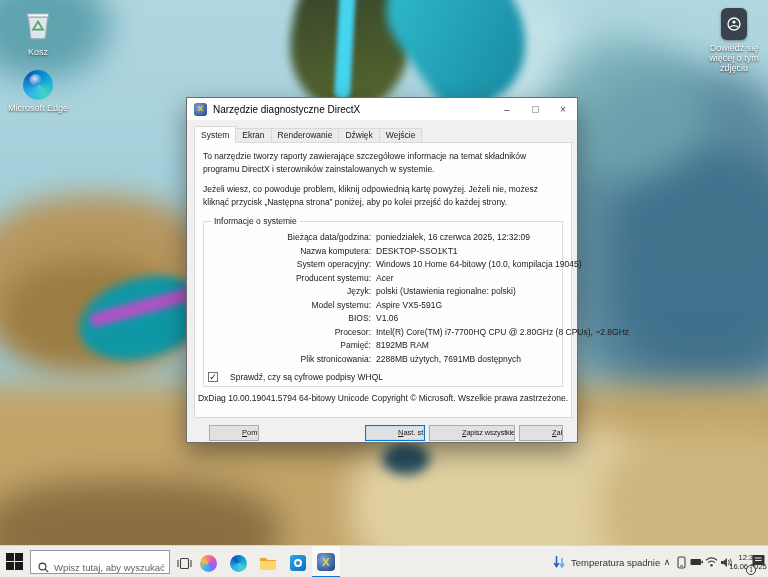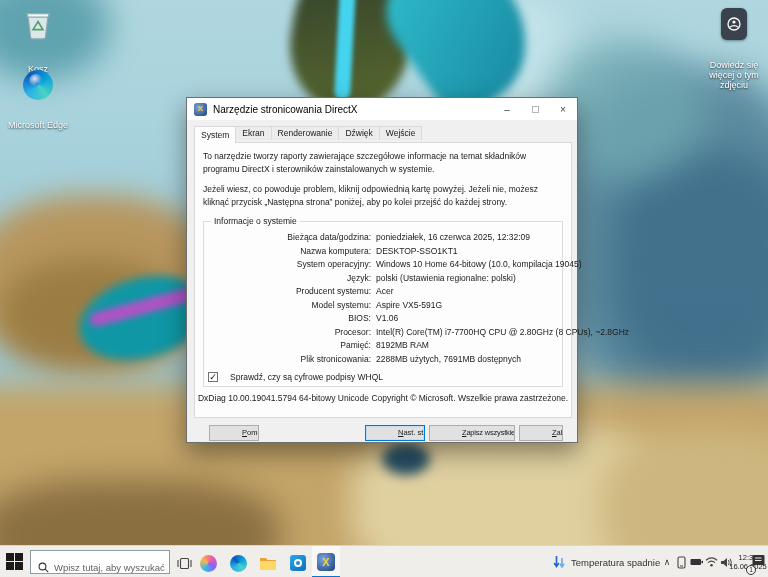--- a/index.html
+++ b/index.html
@@ -22,21 +22,21 @@
   .wp-coralB3 { left:-20px; top:480px; width:300px; height:110px; background:#7d6338; filter:blur(16px); border-radius:40%; opacity:.8;}
   .wp-coralB4 { left:600px; top:430px; width:220px; height:160px; background:#cdb77f; filter:blur(16px); border-radius:40%;}
   .fish-body { left:292px; top:-45px; width:120px; height:155px; background:linear-gradient(160deg,#2e3c2a,#5a6b2f); filter:blur(5px); border-radius:45%; transform:rotate(10deg);}
   .fish-stripe { left:337px; top:-15px; width:16px; height:115px; background:#45d4ef; filter:blur(2px); border-radius:8px; transform:rotate(3deg);}
   .fish-fin { left:402px; top:-45px; width:120px; height:150px; background:linear-gradient(150deg,#2fbccb,#1787a0); filter:blur(5px); border-radius:40% 60% 70% 30%; transform:rotate(-35deg);}
   .fishL-body { left:78px; top:278px; width:130px; height:80px; background:#0f97a6; filter:blur(5px); border-radius:50%; transform:rotate(-15deg);}
   .fishL-stripe { left:88px; top:300px; width:110px; height:14px; background:#b052c5; filter:blur(3px); border-radius:7px; transform:rotate(-15deg);}
   .fish-tail-below { left:382px; top:443px; width:48px; height:32px; background:#275064; filter:blur(6px); border-radius:50%;}
 
   
-  .desk-icon { position:absolute; width:72px; display:flex; flex-direction:column; align-items:center; gap:20px; cursor:default;}
+  .desk-icon { position:absolute; width:72px; display:flex; flex-direction:column; align-items:center; gap:3px; cursor:default;}
   .desk-icon .dlabel { font-size:9px; color:#fff; text-shadow:0 1px 2px rgba(0,0,0,.75); text-align:center; line-height:10px;}
   .di-bin { left:2px; top:8px; }
   .di-edge { left:2px; top:70px; }
   .di-spot { left:698px; top:8px; }
   .edge-ball { width:30px; height:30px; border-radius:50%;
     background:conic-gradient(from 140deg,#49d2c5,#2bb3e8,#0a59b8,#0aa0dc,#49d2c5); position:relative;}
   .edge-ball::after{ content:""; position:absolute; left:6px; top:4px; width:14px; height:12px;
     background:radial-gradient(circle at 40% 40%, rgba(255,255,255,.85), rgba(255,255,255,0) 70%); border-radius:50%;}
   .spot-tile { width:26px; height:32px; background:#39424d; border-radius:6px; display:flex; align-items:center; justify-content:center; box-shadow:0 1px 3px rgba(0,0,0,.4);}
 
@@ -45,21 +45,21 @@
     border:1px solid #6e6e6e; box-shadow:0 10px 24px rgba(0,0,0,.4); }
   .titlebar { position:absolute; left:0; top:0; right:0; height:22px; background:#ffffff; display:flex; align-items:center; }
   .title-icon { width:13px; height:13px; margin-left:7px; border-radius:3px;
     background:radial-gradient(circle at 35% 35%,#7ba7e0,#1c3f7a); color:#f7d03c; font-size:8px; font-weight:bold;
     display:flex; align-items:center; justify-content:center; line-height:1;}
   .title-text { font-size:10px; color:#000; margin-left:6px; flex:1; white-space:nowrap;}
   .win-btn { width:28px; height:22px; display:flex; align-items:center; justify-content:center; font-size:10px; color:#444;}
   .maxsquare { width:7px; height:7px; border:1px solid #b5b5b5; display:block;}
 
   .client { position:absolute; left:0; top:22px; right:0; bottom:0; background:#f0f0f0;}
-  .tabstrip { position:absolute; left:7px; top:6px; display:flex; align-items:flex-start; z-index:2;}
+  .tabstrip { position:absolute; left:7px; top:6px; display:flex; align-items:center; z-index:2;}
   .tab { font-size:8.5px; color:#1a1a1a; background:#ececec; border:1px solid #d9d9d9; border-bottom:none;
     padding:1px 6px 2px 6px; height:14px; line-height:11px; margin-right:-1px;}
   .tab.active { background:#fdfdfd; height:17px; padding-top:3px; position:relative; z-index:3;}
   .tabpage { position:absolute; left:7px; top:22px; width:378px; height:276px; background:#fdfdfd; border:1px solid #d9d9d9; z-index:1;}
   .intro { position:absolute; left:8px; right:8px; font-size:8.5px; color:#1a1a1a; line-height:12.5px;}
   .intro1 { top:7px; } .intro2 { top:40px; }
   .groupbox { position:absolute; left:8px; top:78px; width:360px; height:166px; border:1px solid #dcdcdc;}
   .legend { position:absolute; left:7px; top:-6px; background:#fdfdfd; padding:0 3px; font-size:8.5px; color:#1a1a1a;}
   .rows { position:absolute; left:0; right:0; top:9px;}
   .info-row { display:flex; font-size:8.5px; line-height:13.5px; color:#1a1a1a; white-space:nowrap;}
@@ -160,21 +160,21 @@
       <circle cx="8" cy="6" r="1.6" fill="#fff"></circle>
       <path d="M4 11 Q8 8.2 12 11" fill="none" stroke="#fff" stroke-width="1.3"></path>
     </svg>
   </span>
   <span class="dlabel">Dowiedz się więcej o tym zdjęciu</span>
 </div>
 
 <div class="dialog">
   <div class="titlebar">
     <span class="title-icon">X</span>
-    <span class="title-text">Narzędzie stronicowania DirectX</span>
+    <span class="title-text">Narzędzie diagnostyczne DirectX</span>
     <span class="win-btn">–</span>
     <span class="win-btn">
         <span class="maxsquare"></span>
       </span>
     <span class="win-btn">×</span>
   </div>
 
   <div class="client">
     <div class="tabstrip" id="tabstrip">
         <span class="tab active">System</span>
@@ -197,26 +197,26 @@
             </div>
             <div class="info-row">
               <span class="info-label">Nazwa komputera:</span>
               <span class="info-value">DESKTOP-SSO1KT1</span>
             </div>
             <div class="info-row">
               <span class="info-label">System operacyjny:</span>
               <span class="info-value">Windows 10 Home 64-bitowy (10.0, kompilacja 19045)</span>
             </div>
             <div class="info-row">
+              <span class="info-label">Producent systemu:</span>
+              <span class="info-value">Acer</span>
+            </div>
+            <div class="info-row">
               <span class="info-label">Język:</span>
               <span class="info-value">polski (Ustawienia regionalne: polski)</span>
-            </div>
-            <div class="info-row">
-              <span class="info-label">Producent systemu:</span>
-              <span class="info-value">Acer</span>
             </div>
             <div class="info-row">
               <span class="info-label">Model systemu:</span>
               <span class="info-value">Aspire VX5-591G</span>
             </div>
             <div class="info-row">
               <span class="info-label">BIOS:</span>
               <span class="info-value">V1.06</span>
             </div>
             <div class="info-row">

